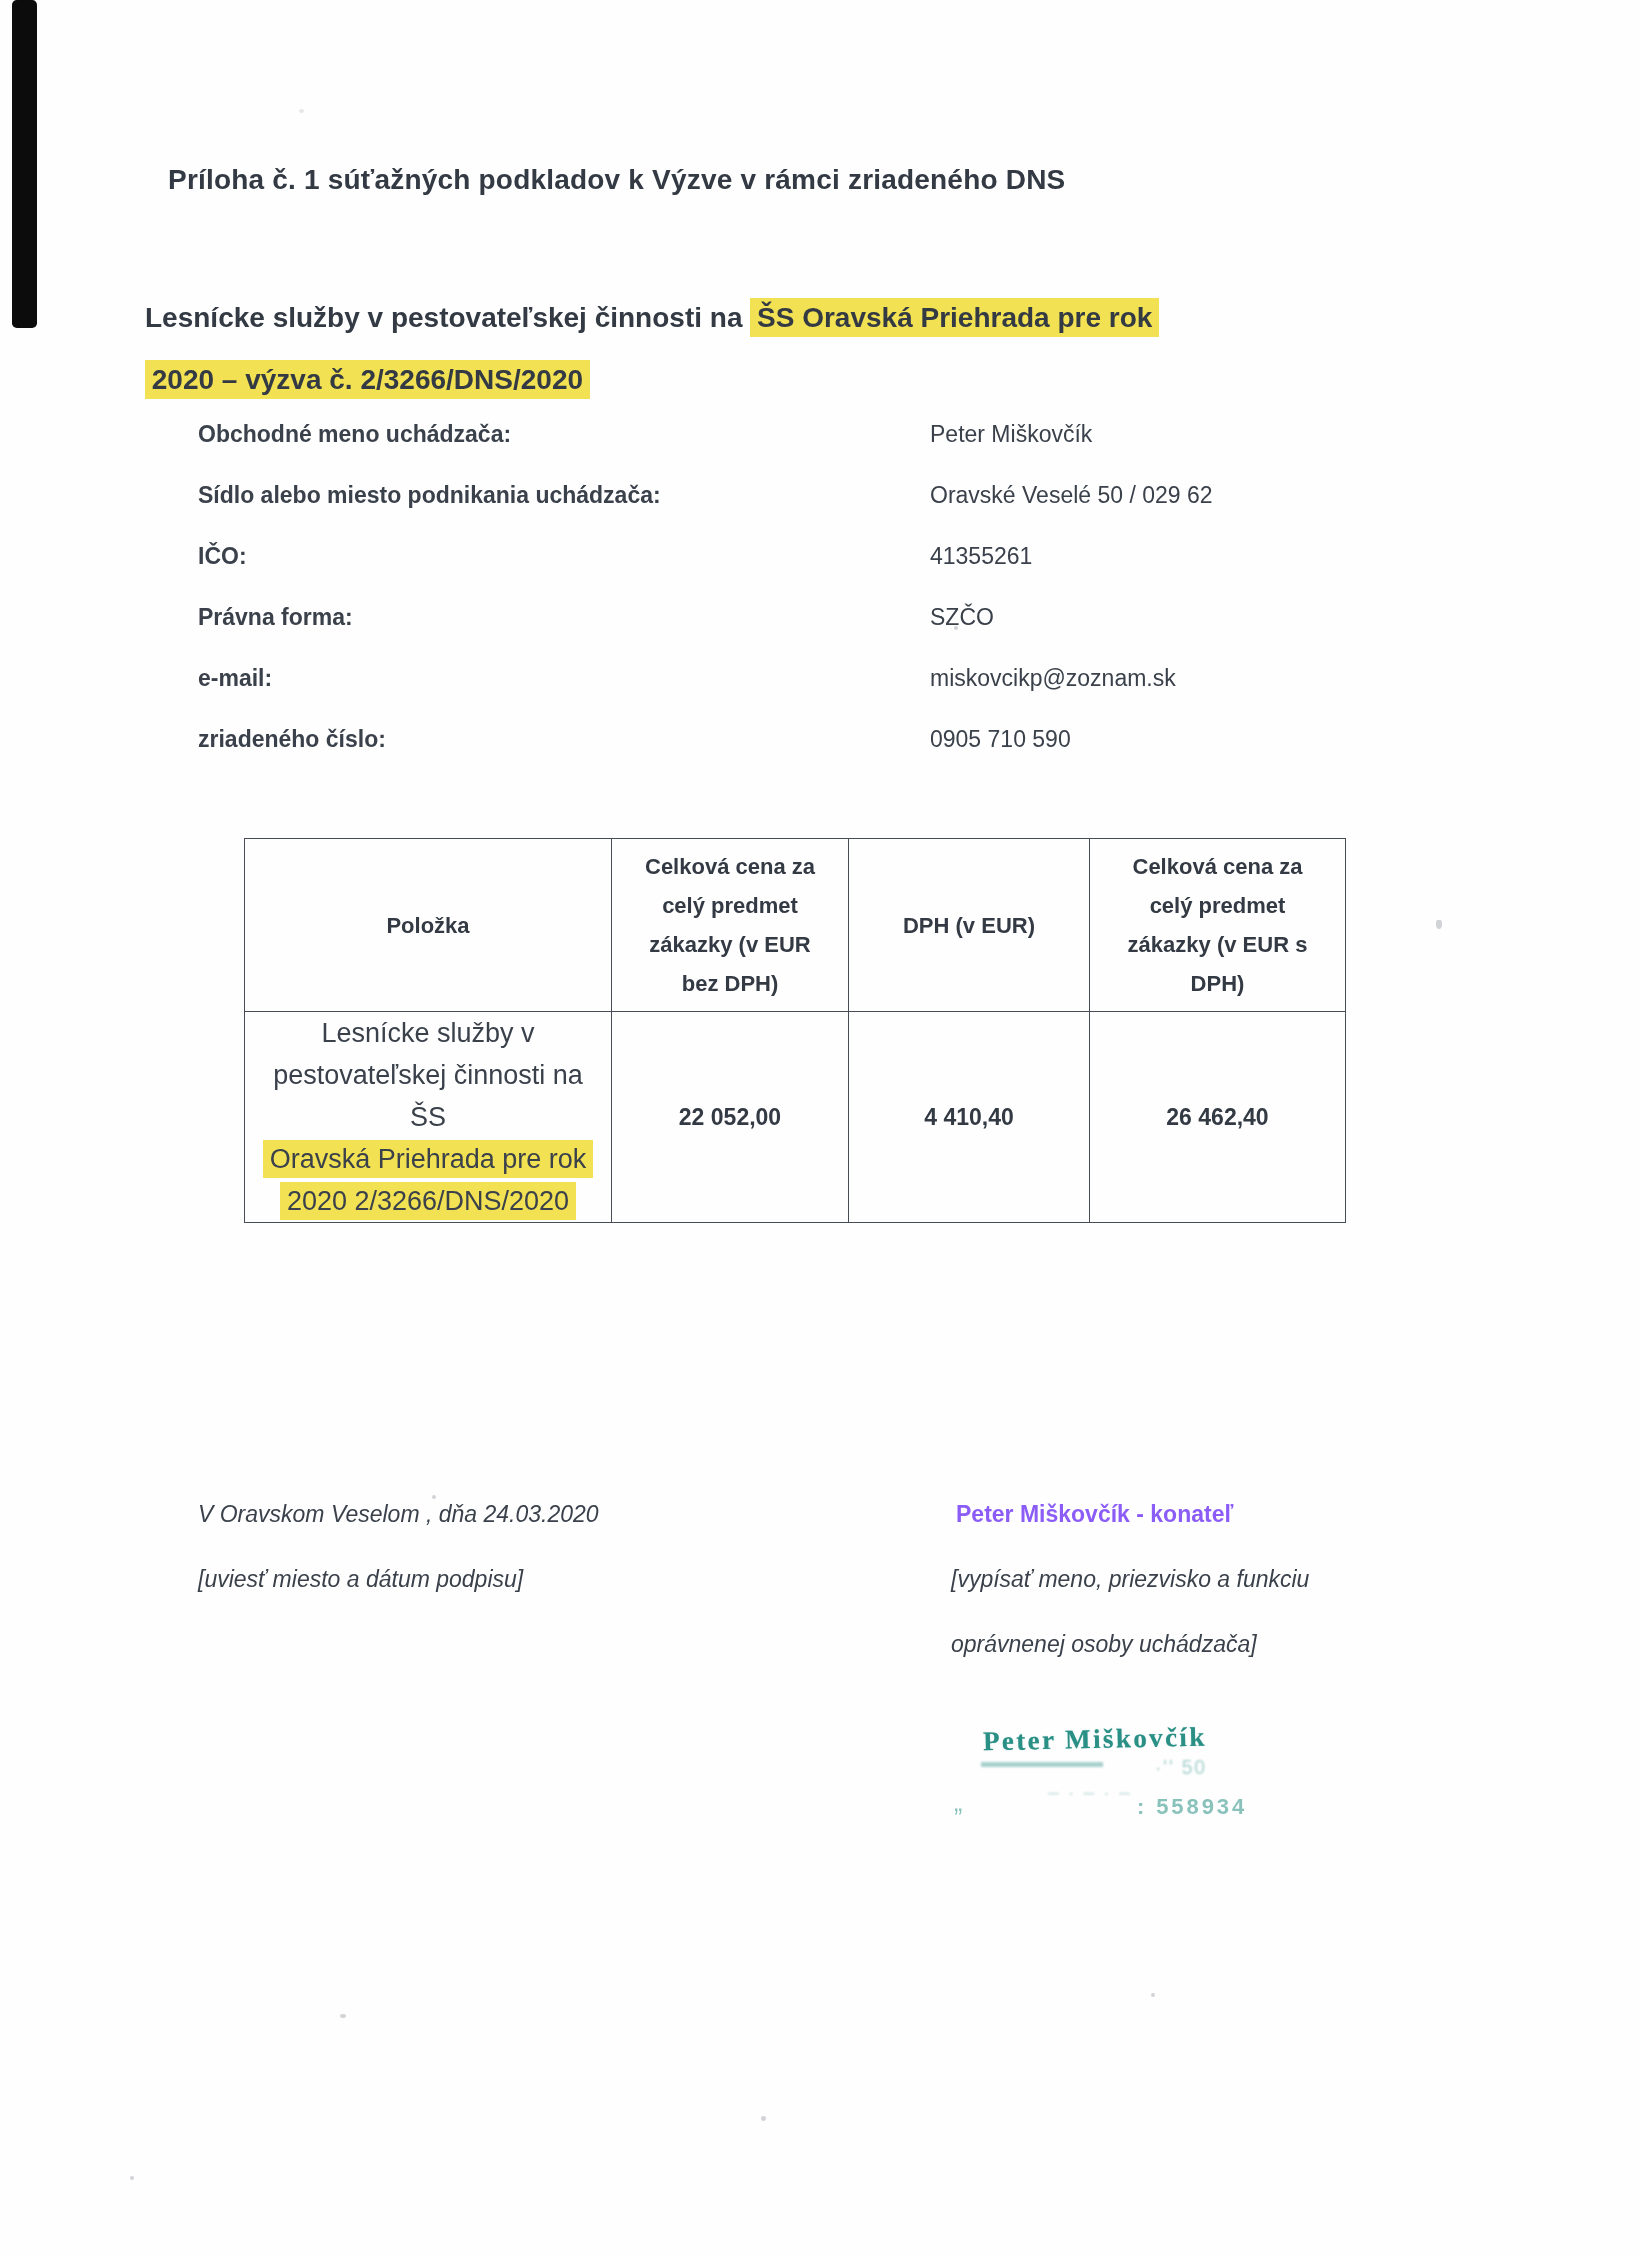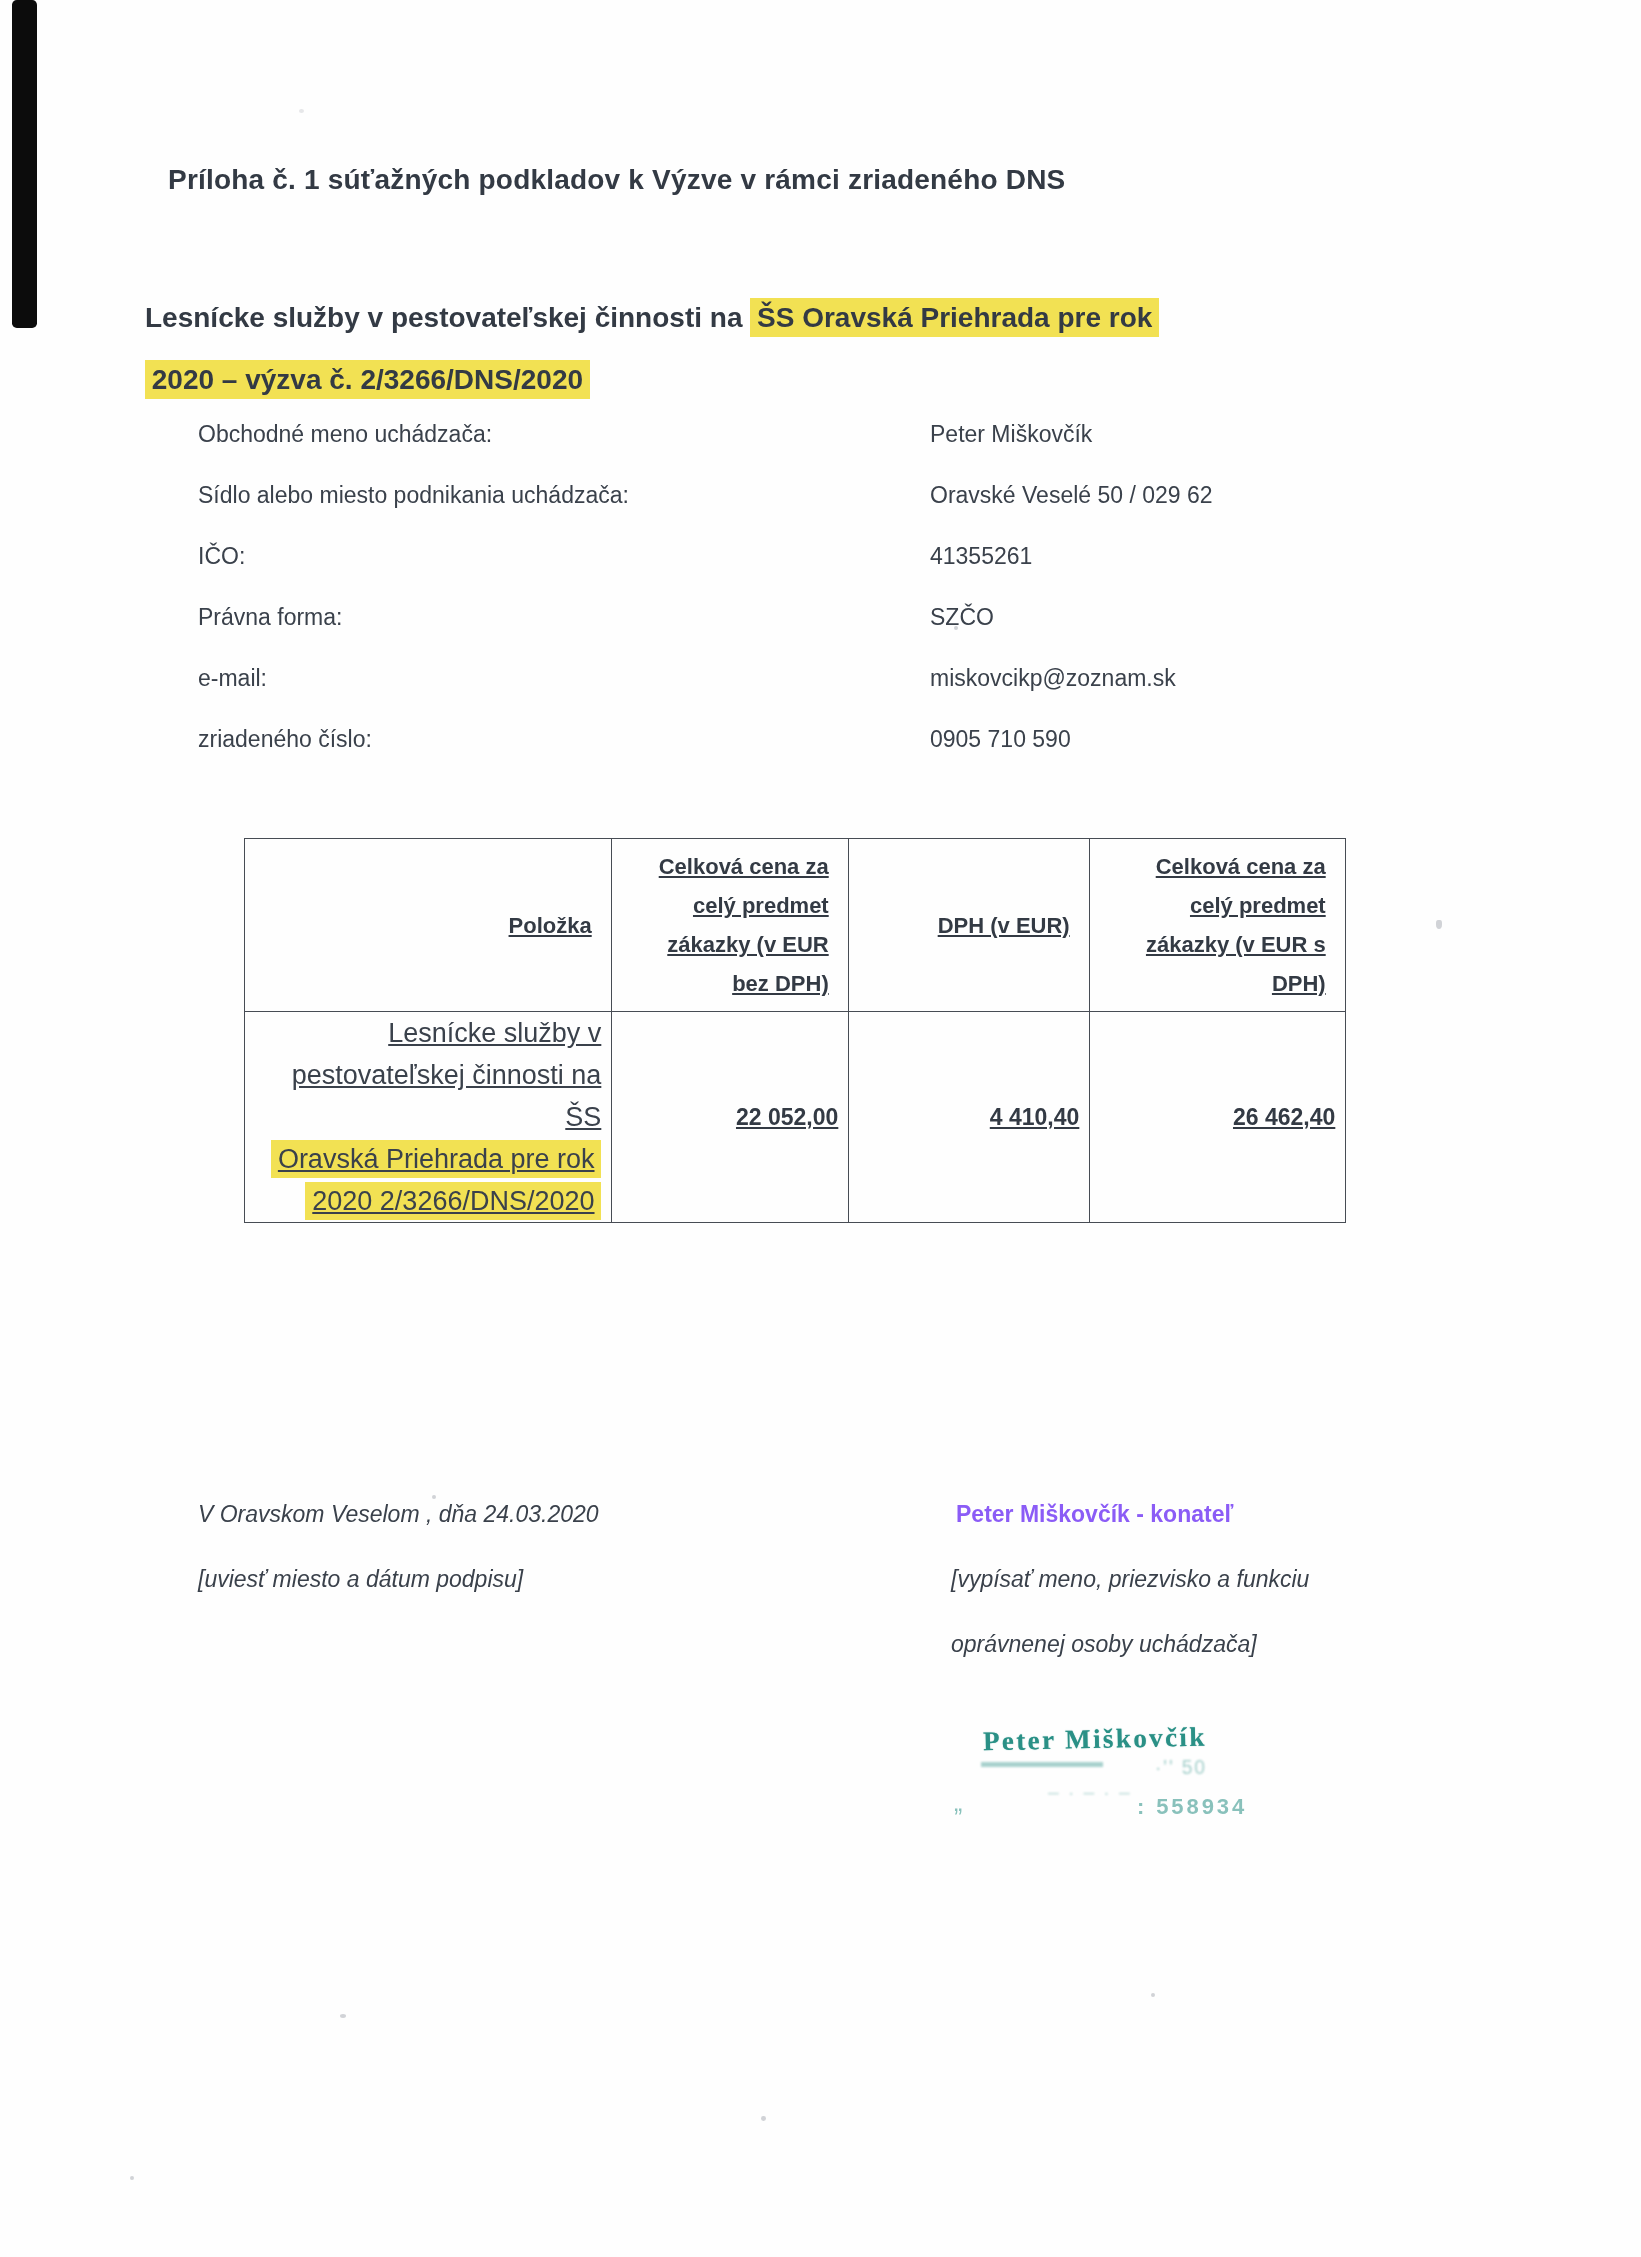--- a/index.html
+++ b/index.html
@@ -21,25 +21,25 @@
     position:absolute;left:168px;top:164px;
     font-size:28px;font-weight:bold;letter-spacing:0.2px;color:#333a44;
   }
   .title{
     position:absolute;left:145px;top:287px;width:1342px;
     font-size:28px;font-weight:bold;line-height:62px;color:#333a44;
   }
   .hl{background:#f2e153;padding:3.9px 6.8px;box-decoration-break:clone;}
   .fields{position:absolute;left:198px;top:421px;width:1217px;}
   .frow{position:relative;height:61px;}
-  .flabel{position:absolute;left:0;top:0;font-size:23px;}
+  .flabel{position:absolute;left:0;top:0;font-size:23px;font-weight:bold;}
   .fvalue{position:absolute;left:732px;top:0;font-size:23px;}
   .table-wrap{position:absolute;left:244px;top:838px;}
   table{border-collapse:collapse;table-layout:fixed;width:1101px;}
-  th,td{border:1.9px solid #474c54;vertical-align:middle;text-align:right;text-decoration:underline;}
+  th,td{border:1.9px solid #474c54;vertical-align:middle;text-align:center;}
   th{height:172px;font-size:22px;font-weight:bold;line-height:39px;padding:0 19.3px;color:#333a44;}
   td{height:182px;font-size:27px;line-height:42px;padding:0 9.7px;}
   td.num{font-size:23px;font-weight:bold;color:#333a44;}
   .item-line{display:block;}
   .sig{position:absolute;font-size:23px;}
   .italic{font-style:italic;}
   .bold{font-weight:bold;color:#8b5cf6;}
   
   .stamp-name{
     position:absolute;left:983px;top:1724px;

